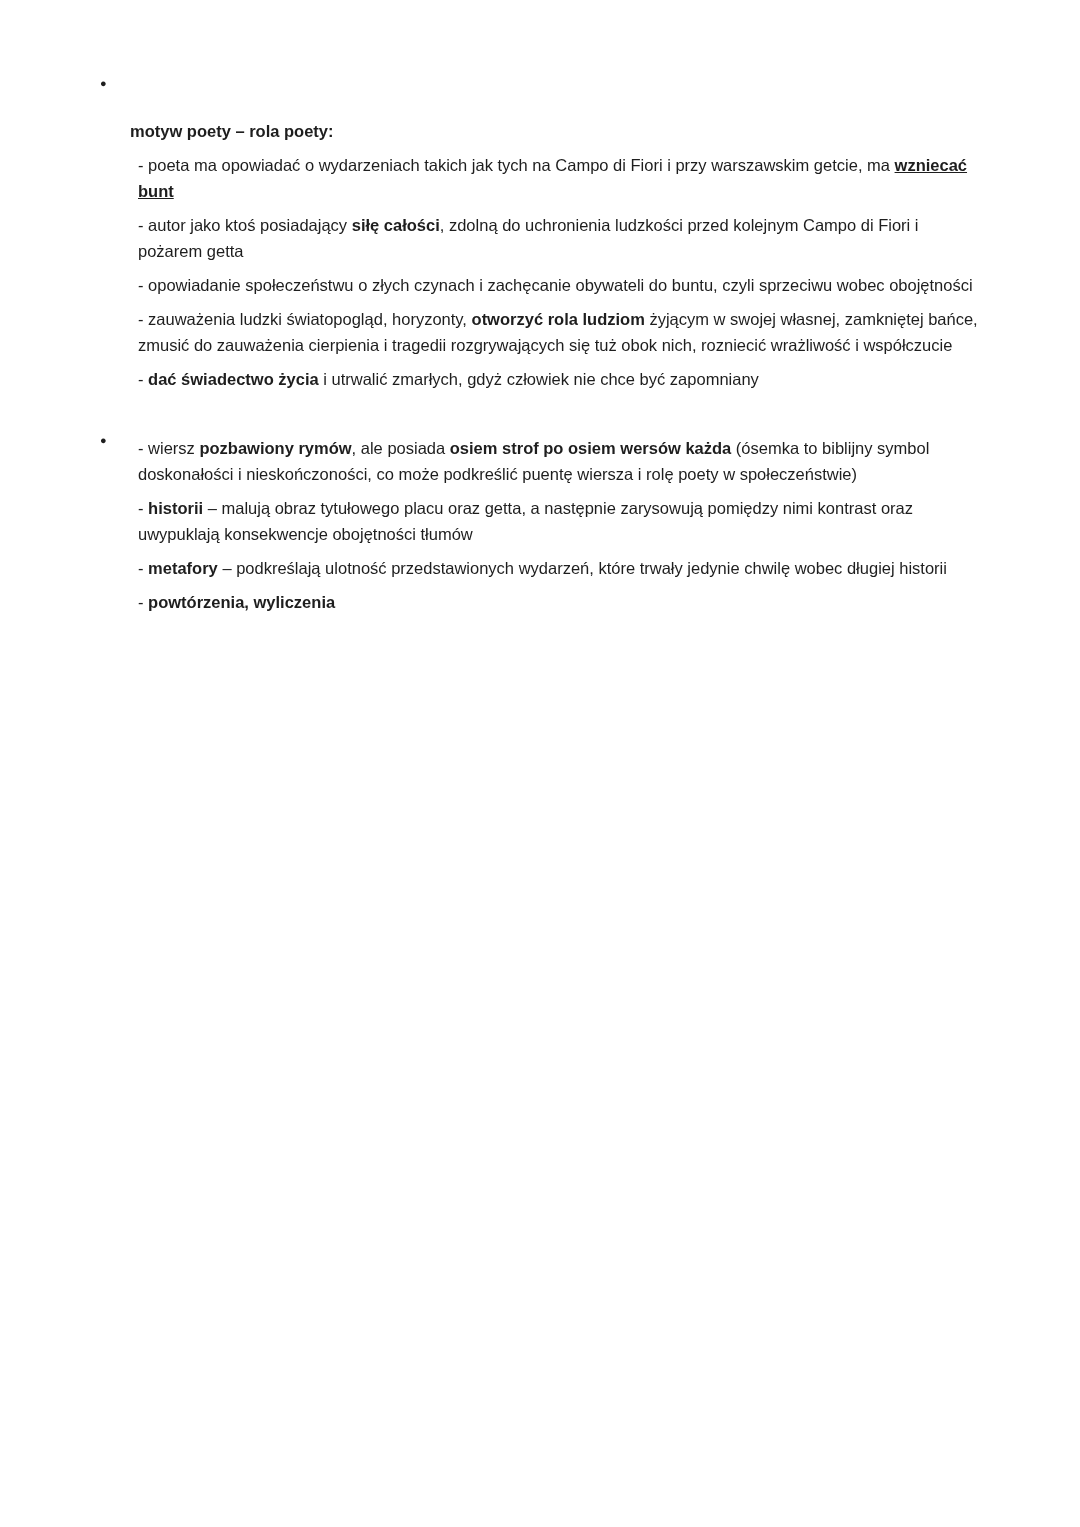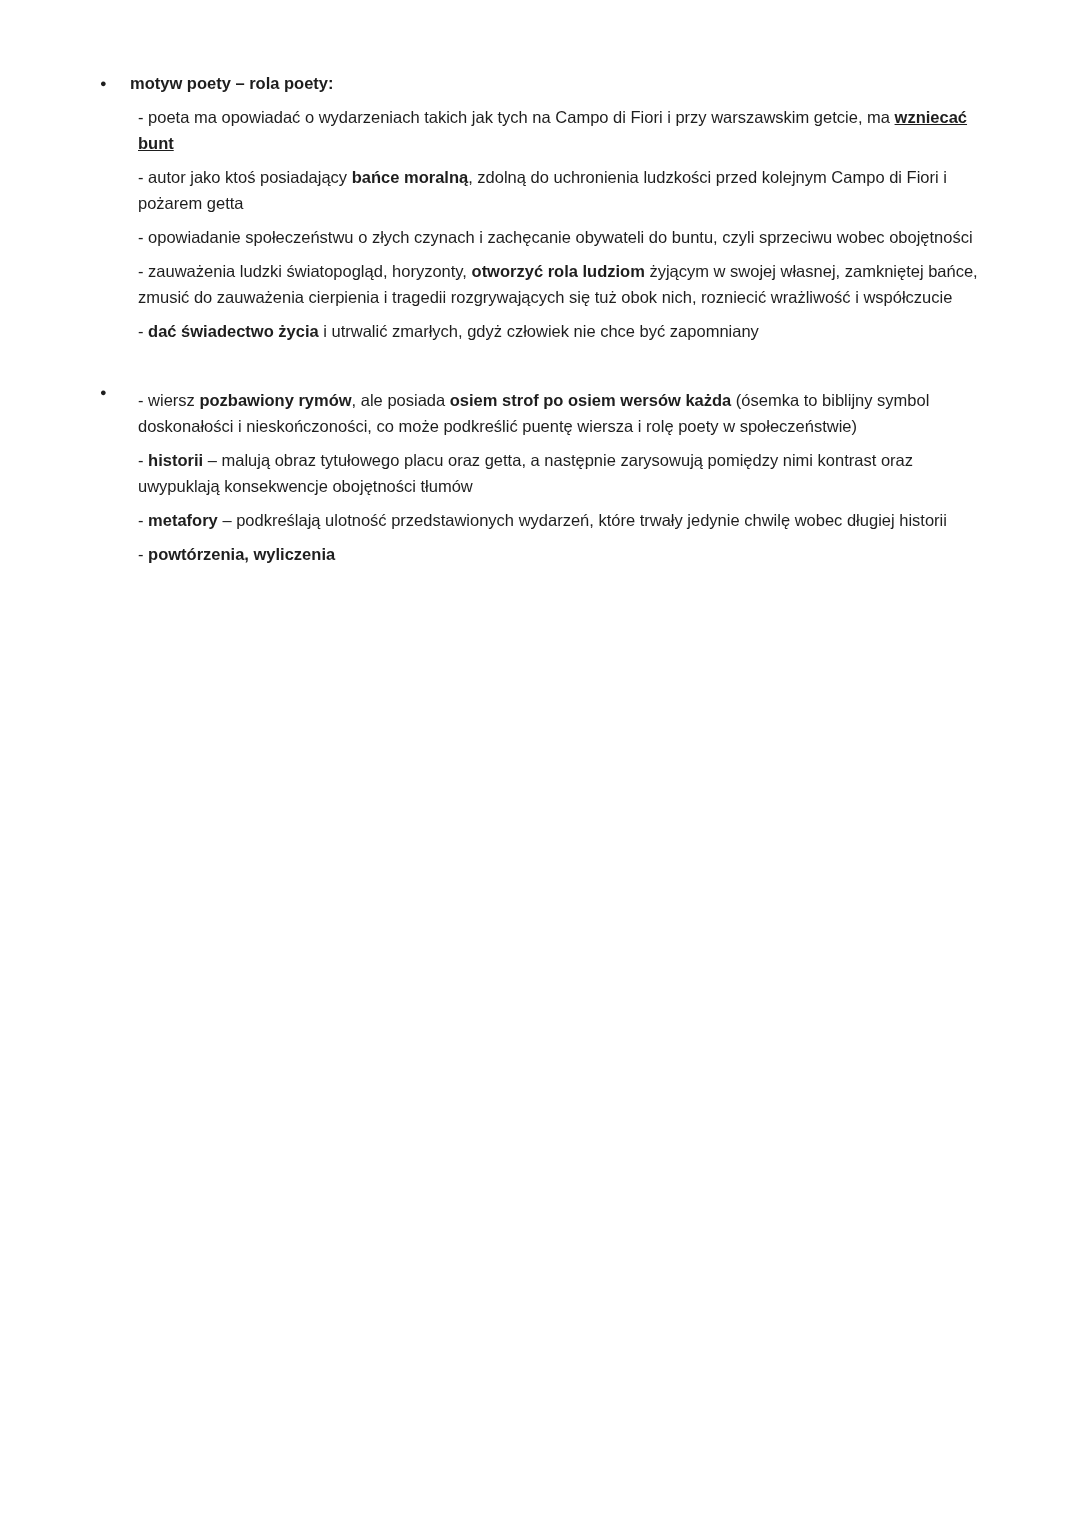--- a/index.html
+++ b/index.html
@@ -36,39 +36,40 @@
     user-select: none;
   }
   .item-body {
     flex: 1 1 auto;
     max-width: 865px;
     font-size: 16.5px;
     line-height: 26px;
   }
   .item-title {
     font-weight: bold;
+    margin-top: 48px;
   }
   .line {
     margin: 8px;
   }
   .b { font-weight: bold; }
   .u { text-decoration: underline; }
 </style>
 </head>
 <body>
 
 <div class="page" style="background: rgb(255, 255, 255); color: rgb(30, 30, 30);">
   <div class="content">
   <div class="bullet-item">
     <span class="bullet">●</span>
     <div class="item-body">
       <div class="item-title">motyw poety – rola poety:</div>
       <div class="item-lines">
             <p class="line"><span>- poeta ma opowiadać o wydarzeniach takich jak tych na Campo di Fiori i przy warszawskim getcie, ma </span><span class="b u">wzniecać bunt</span></p>
-            <p class="line"><span>- autor jako ktoś posiadający </span><span class="b">bańce moralną</span><span>, zdolną do uchronienia ludzkości przed kolejnym Campo di Fiori i pożarem getta</span></p>
+            <p class="line"><span>- autor jako ktoś posiadający </span><span class="b">siłę całości</span><span>, zdolną do uchronienia ludzkości przed kolejnym Campo di Fiori i pożarem getta</span></p>
             <p class="line"><span>- opowiadanie społeczeństwu o złych czynach i zachęcanie obywateli do buntu, czyli sprzeciwu wobec obojętności</span></p>
             <p class="line"><span>- zauważenia ludzki światopogląd, horyzonty, </span><span class="b">otworzyć rola ludziom</span><span> żyjącym w swojej własnej, zamkniętej bańce, zmusić do zauważenia cierpienia i tragedii rozgrywających się tuż obok nich, rozniecić wrażliwość i współczucie</span></p>
             <p class="line"><span>- </span><span class="b">dać świadectwo życia</span><span> i utrwalić zmarłych, gdyż człowiek nie chce być zapomniany</span></p>
           </div>
     </div>
   </div>
 
   <div class="bullet-item">
     <span class="bullet">●</span>
     <div class="item-body">

